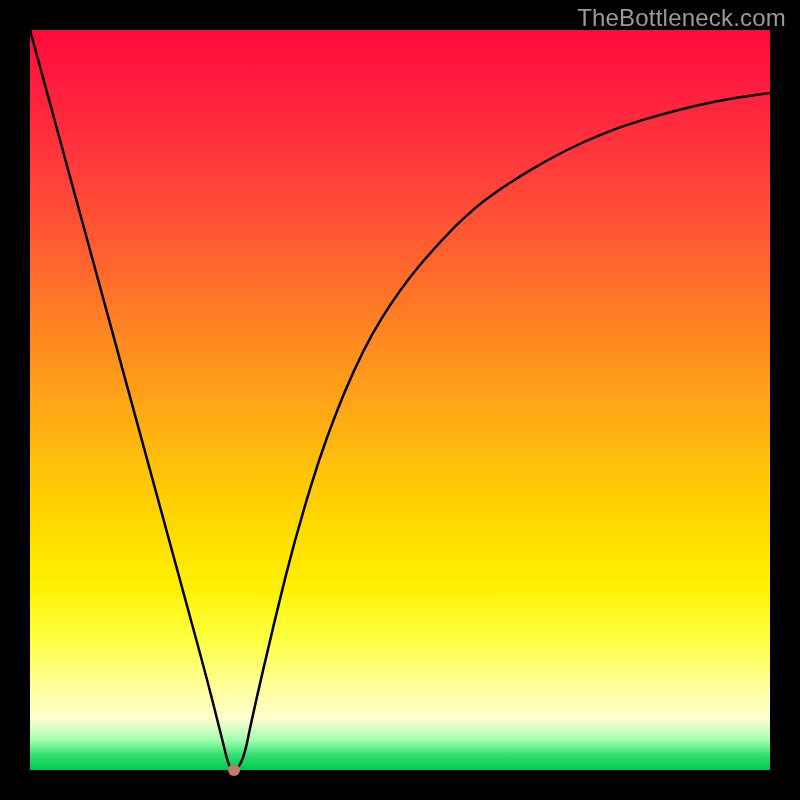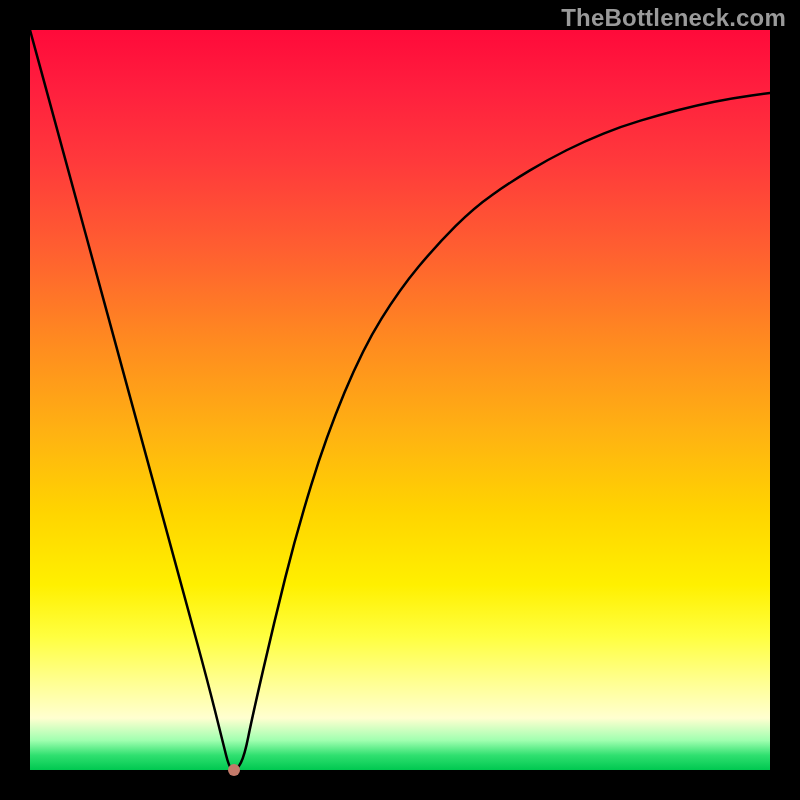--- a/index.html
+++ b/index.html
@@ -41,21 +41,21 @@
     width: 740px;
     height: 740px;
   }
   .watermark {
     position: absolute;
     top: 4px;
     right: 14px;
     color: #9a9a9a;
     font-size: 24px;
     letter-spacing: 0.2px;
-    font-weight: 700;
+    font-weight: 400;
   }
   .marker {
     position: absolute;
     width: 12px;
     height: 12px;
     border-radius: 50%;
     background: #c47a6a;
     transform: translate(-50%, -50%);
   }
 </style>

